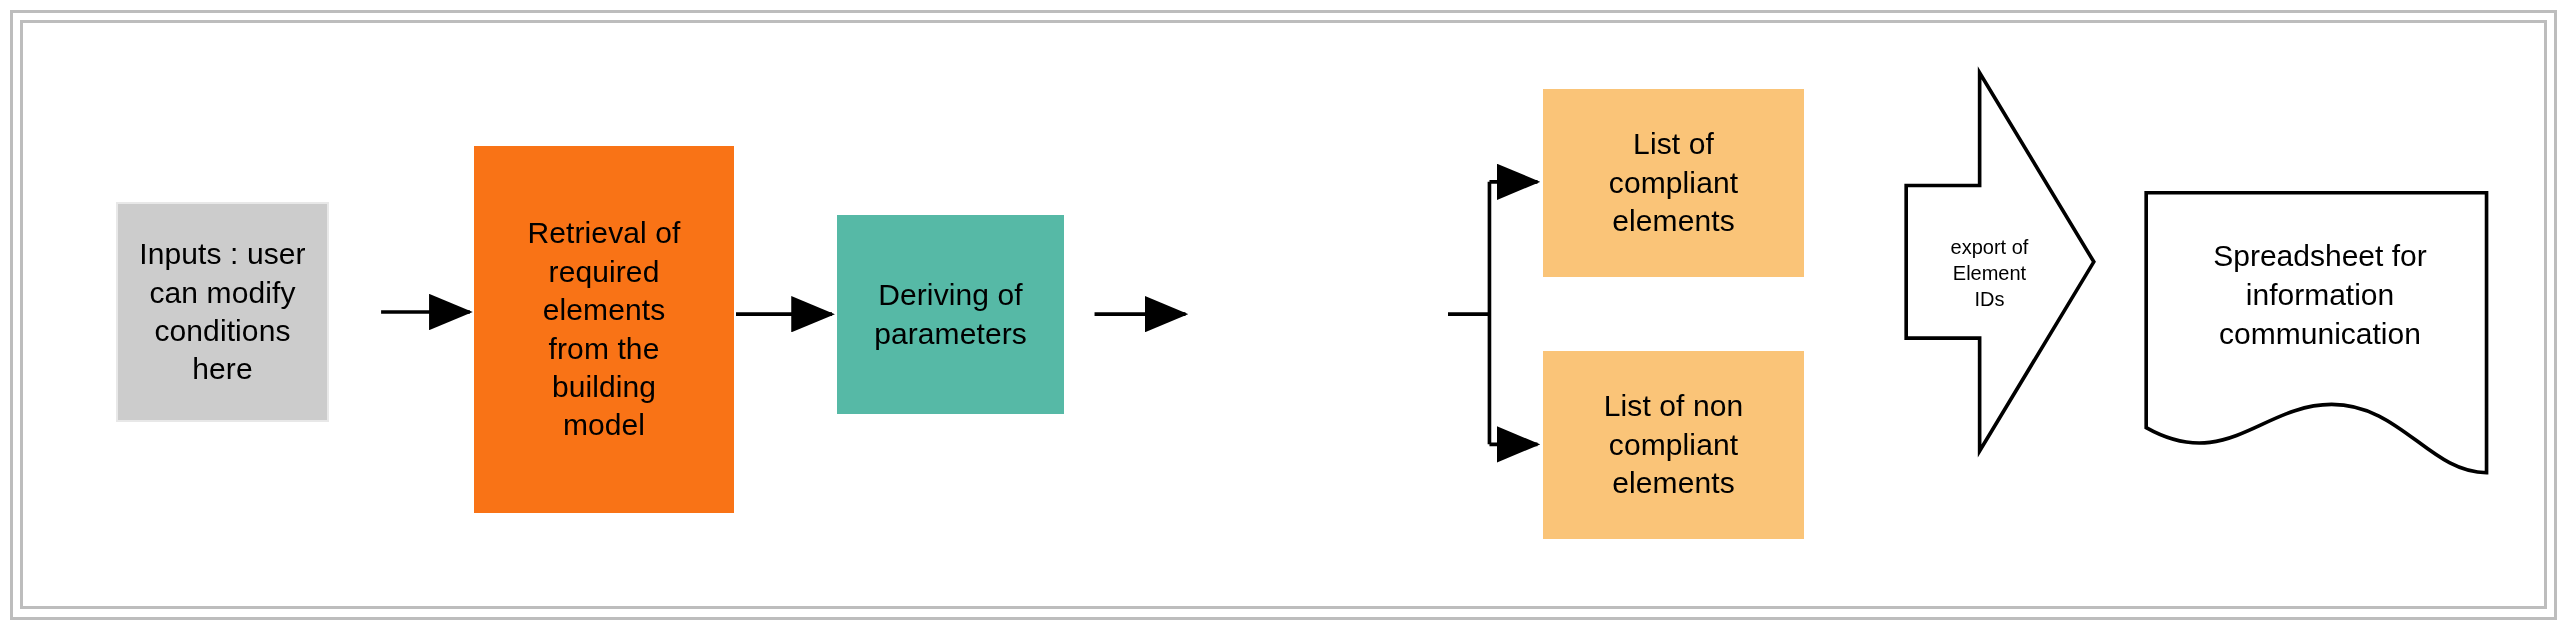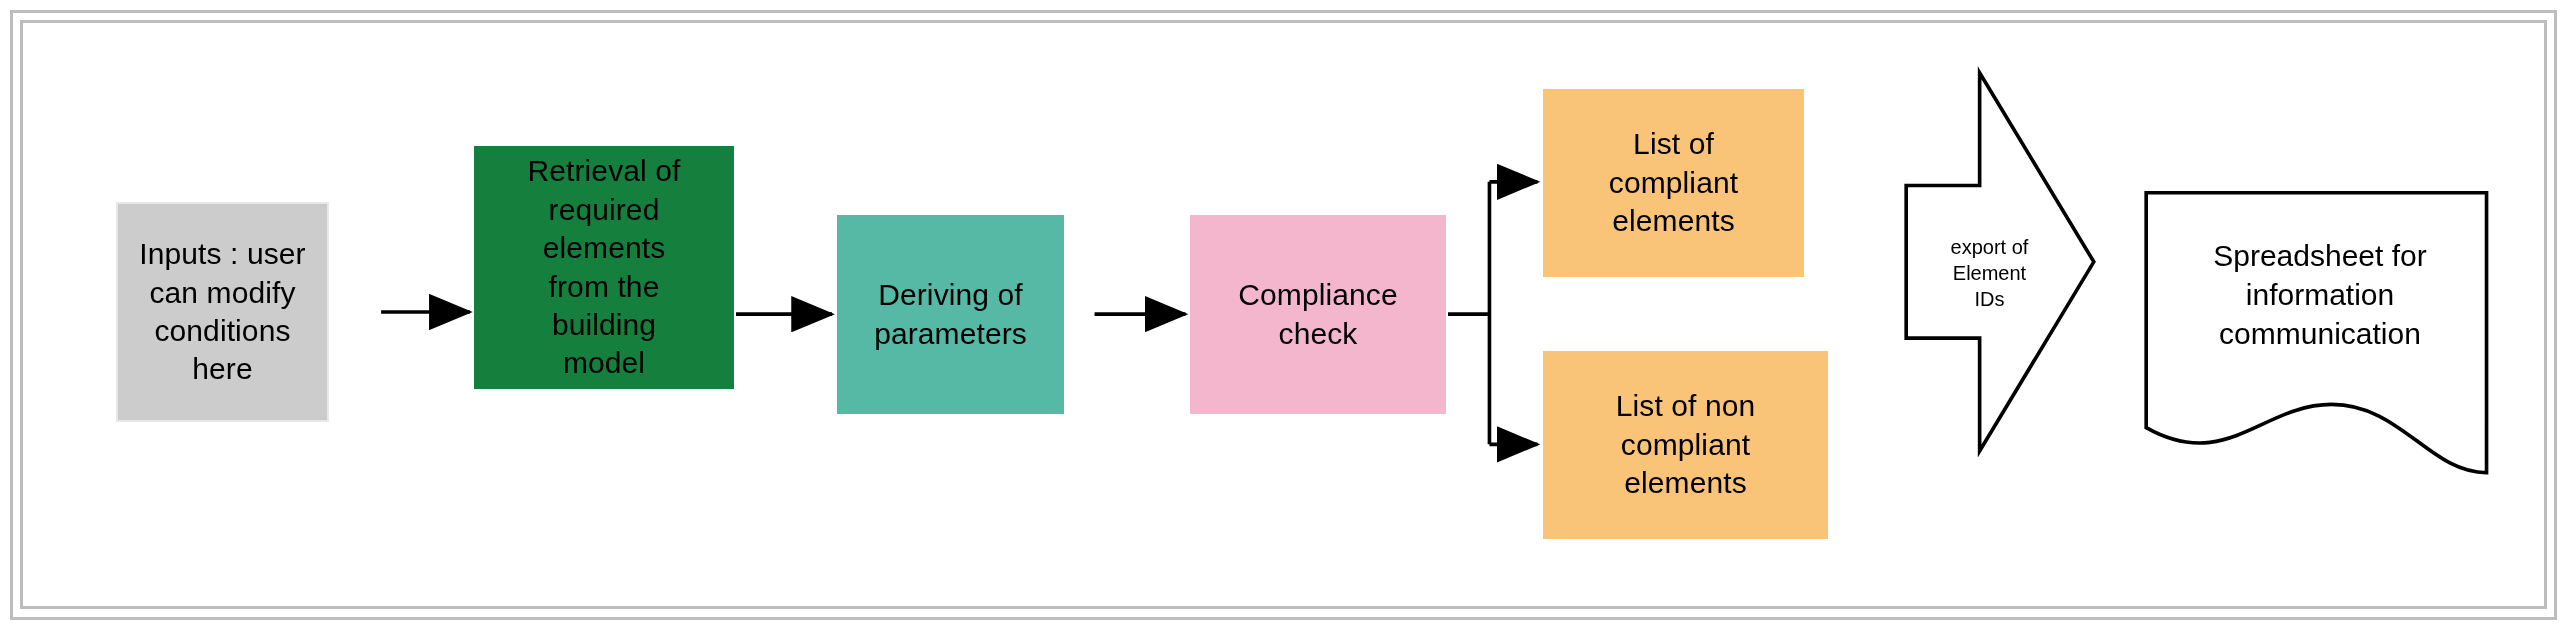--- a/index.html
+++ b/index.html
@@ -45,41 +45,41 @@
     letter-spacing:0.1px;
   }
 
   .node-inputs{
     left:116px; top:202px; width:213px; height:220px;
     background:#cccccc;
     border:2.2px solid #e8e8e8;
     font-size:30px;
   }
   .node-retrieval{
-    left:474px; top:146px; width:260px; height:243px;
-    background:#15803d;
+    left:474px; top:146px; width:260px; height:367px;
+    background:#f97316;
     font-size:30px;
   }
   .node-deriving{
     left:837px; top:215px; width:227px; height:199px;
     background:#56b9a6;
     font-size:30px;
   }
   .node-compliance{
     left:1190px; top:215px; width:256px; height:199px;
     background:#f4b6cd;
     font-size:30px;
   }
   .node-compliant{
     left:1543px; top:89px; width:261px; height:188px;
     background:#fac478;
     font-size:30px;
   }
   .node-noncompliant{
-    left:1543px; top:351px; width:285px; height:188px;
+    left:1543px; top:351px; width:261px; height:188px;
     background:#fac478;
     font-size:30px;
   }
 
   
   .layer{
     position:absolute;
     left:0; top:0;
     width:2576px; height:632px;
     pointer-events:none;
@@ -175,22 +175,20 @@
   <div class="node node-retrieval">Retrieval of
 required
 elements
 from the
 building
 model</div>
 
   <div class="node node-deriving">Deriving of
 parameters</div>
 
-  <div class="node node-compliance">Compliance
-check</div>
 
   <div class="node node-compliant">List of
 compliant
 elements</div>
 
   <div class="node node-noncompliant">List of non
 compliant
 elements</div>
 
   <div class="shape-label label-export">export of

